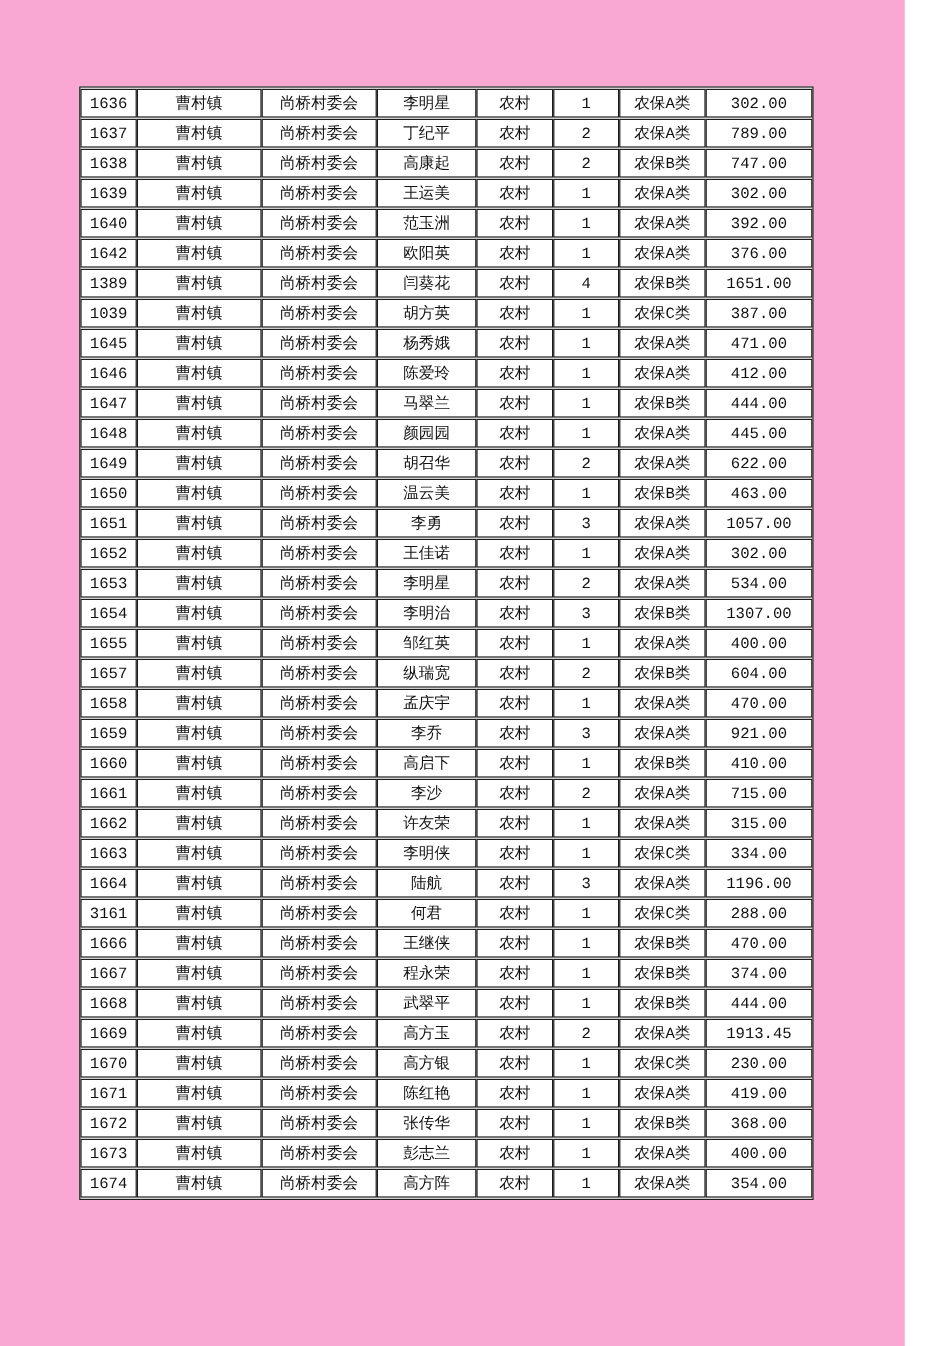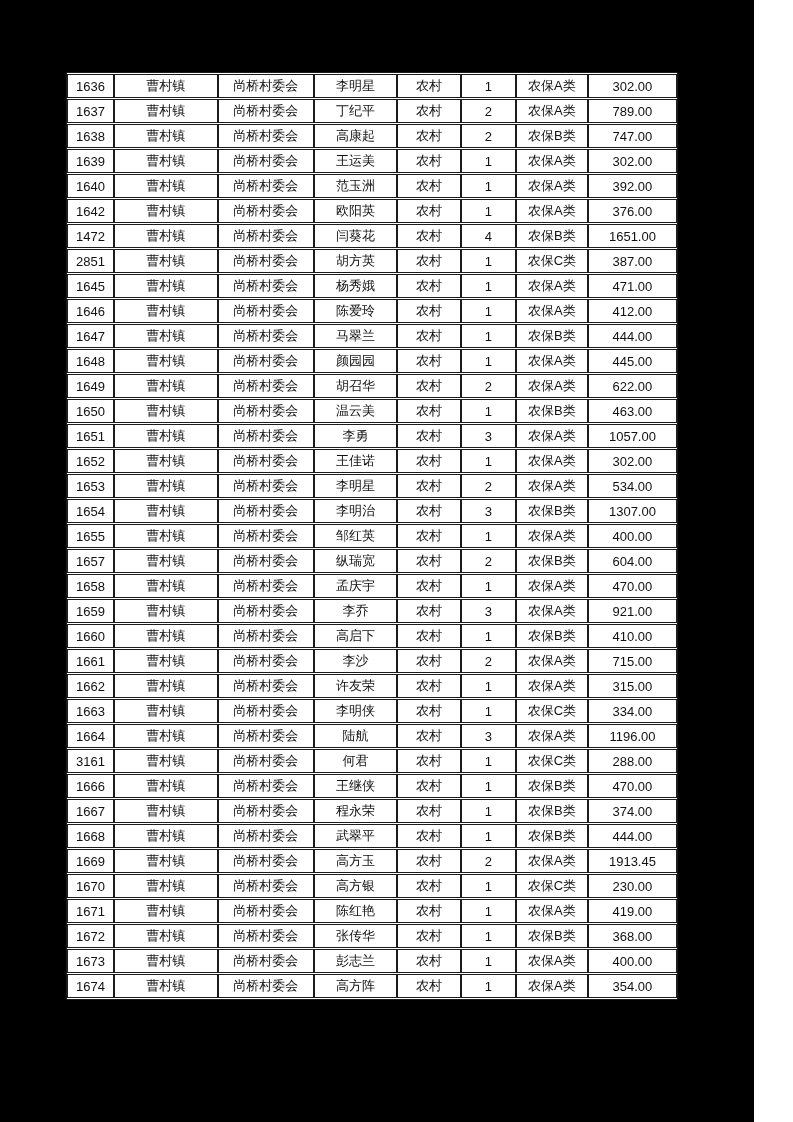--- a/index.html
+++ b/index.html
@@ -4,23 +4,23 @@
 <style>
   html, body {
     margin: 0;
     padding: 0;
     background: #ffffff;
   }
   .page {
     position: relative;
     width: 754px;
     height: 1122px;
-    background: #000000;
+    background: #f9a8d4;
     overflow: hidden;
-    font-family: Liberation Sans, sans-serif;
+    font-family: Liberation Mono, monospace;
   }
   .table-wrap {
     position: absolute;
     left: 66px;
     top: 72px;
     width: 612px;
     border: 1px solid #1c1c1c;
     box-sizing: border-box;
     background: #ffffff;
   }
@@ -122,31 +122,31 @@
             <td>1642</td>
             <td>曹村镇</td>
             <td>尚桥村委会</td>
             <td>欧阳英</td>
             <td>农村</td>
             <td>1</td>
             <td>农保A类</td>
             <td>376.00</td>
           </tr>
           <tr>
-            <td>1472</td>
+            <td>1389</td>
             <td>曹村镇</td>
             <td>尚桥村委会</td>
             <td>闫葵花</td>
             <td>农村</td>
             <td>4</td>
             <td>农保B类</td>
             <td>1651.00</td>
           </tr>
           <tr>
-            <td>2851</td>
+            <td>1039</td>
             <td>曹村镇</td>
             <td>尚桥村委会</td>
             <td>胡方英</td>
             <td>农村</td>
             <td>1</td>
             <td>农保C类</td>
             <td>387.00</td>
           </tr>
           <tr>
             <td>1645</td>

